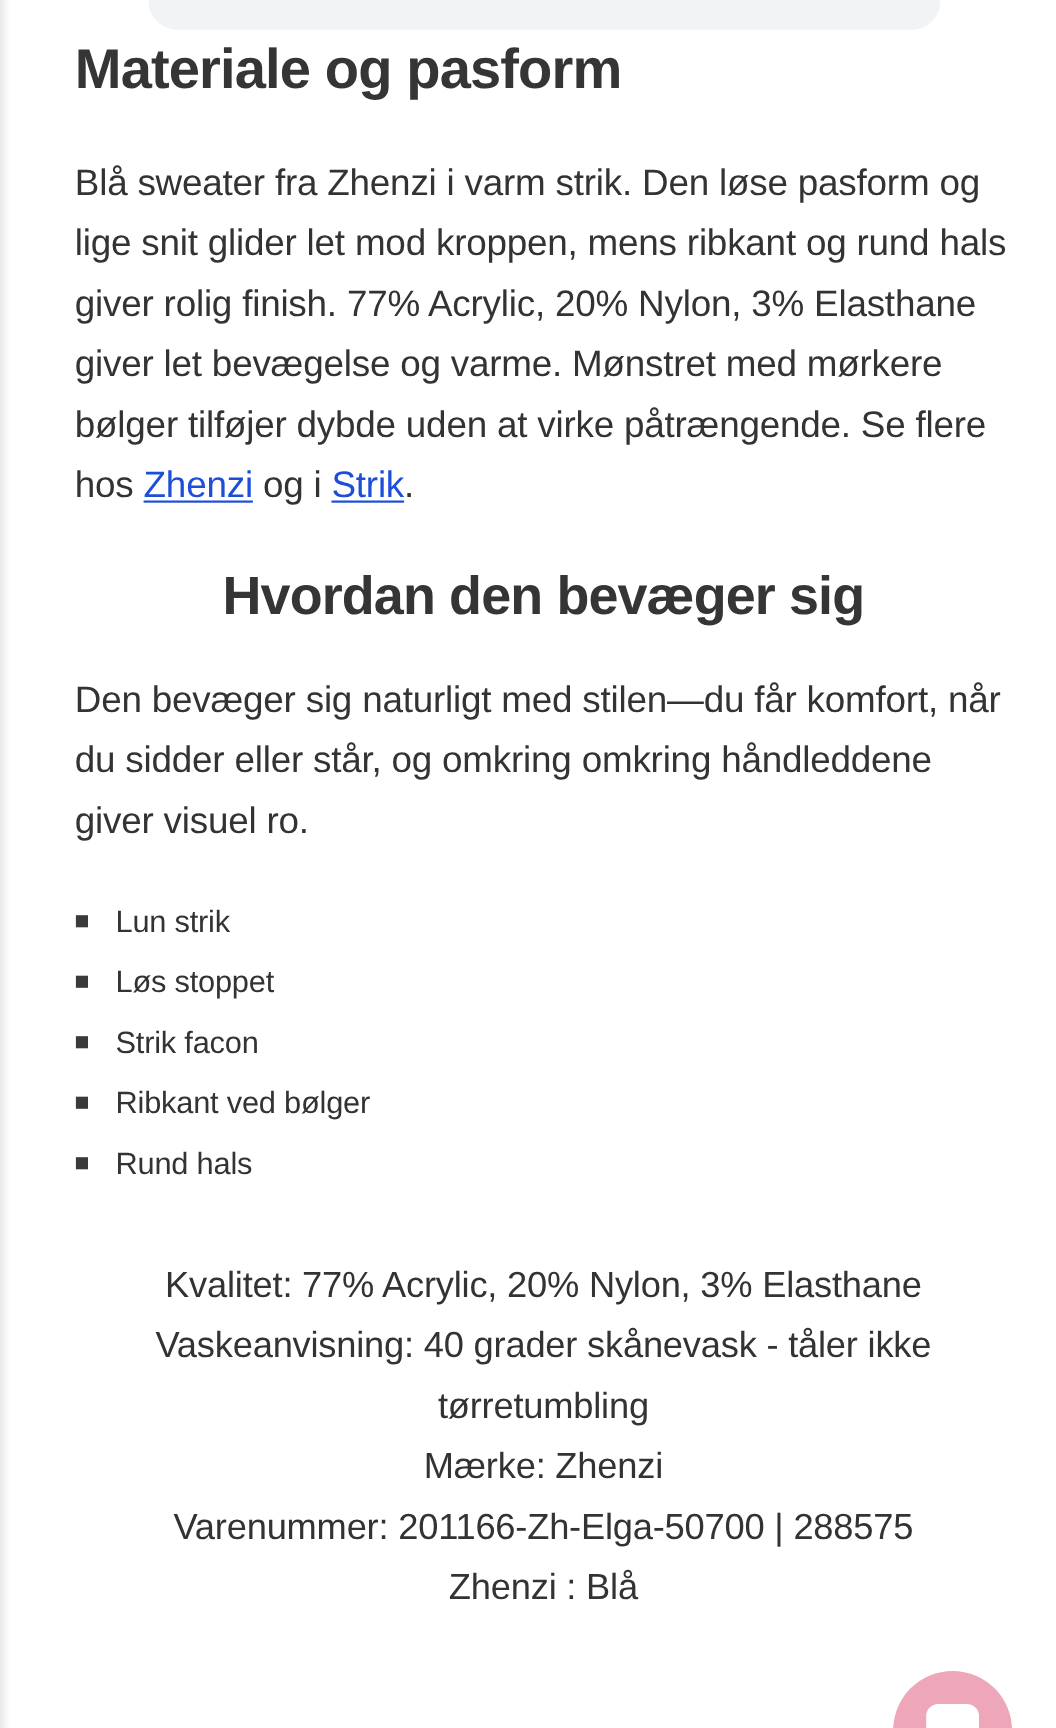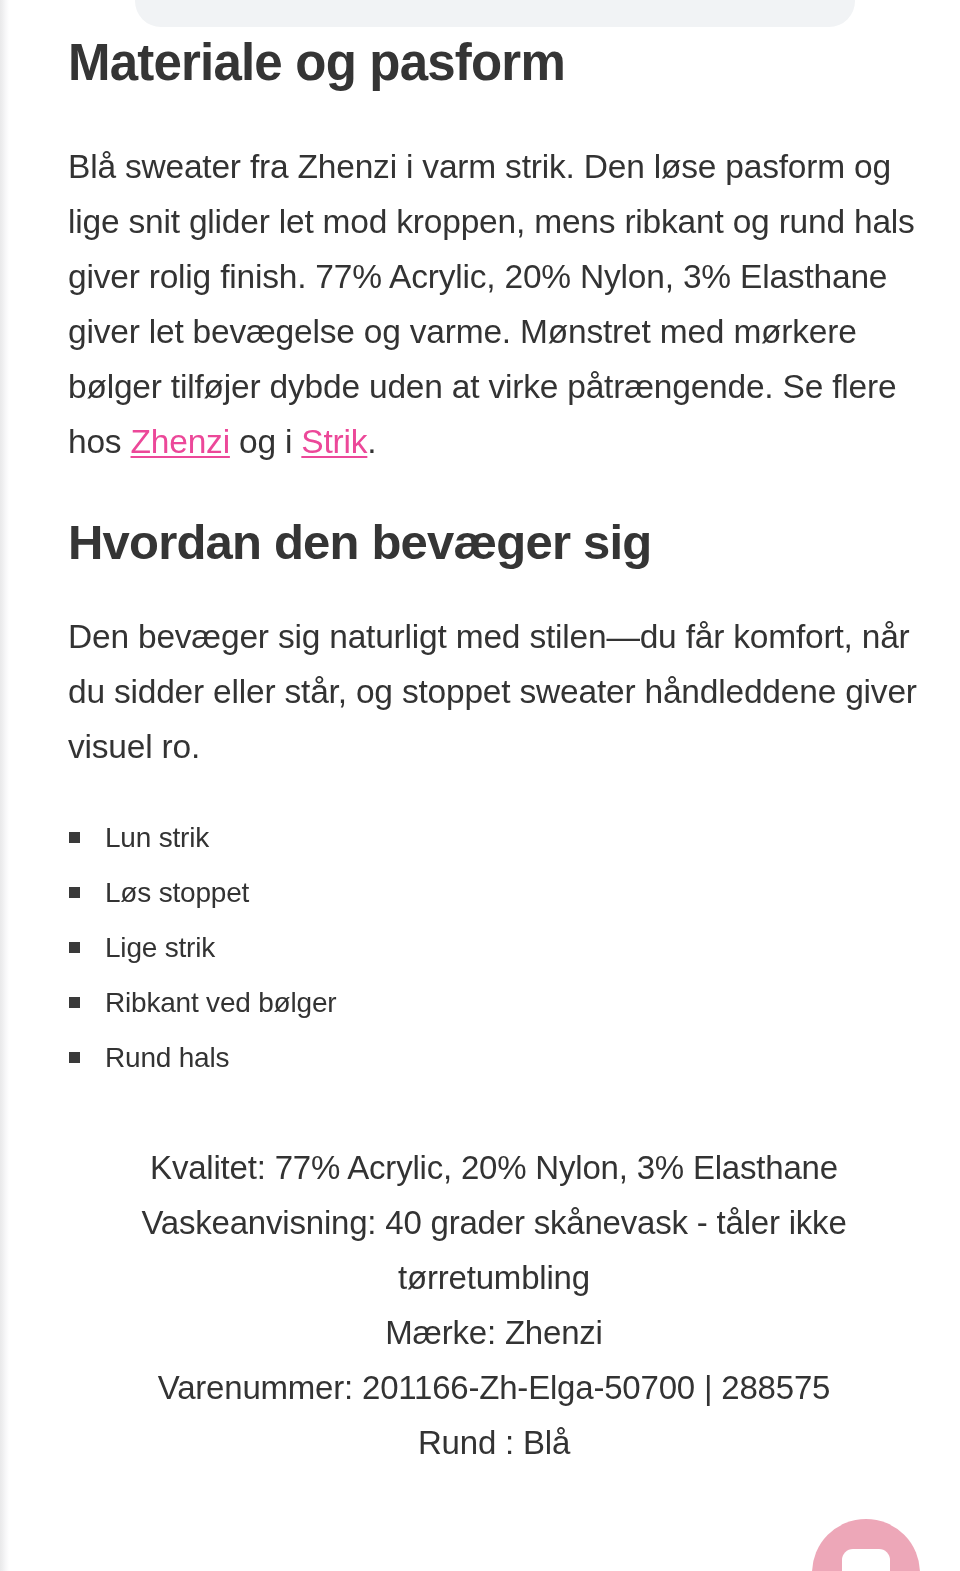--- a/index.html
+++ b/index.html
@@ -60,34 +60,35 @@
   }
   h2.title-main {
     font-size: 51px;
     line-height: 60px;
     padding-top: 33px;
   }
   h2.title-second {
     font-size: 49px;
     line-height: 58px;
     padding-top: 44px;
+    text-align: center;
   }
 
   p.body-text {
     margin: 0;
     color: #333333;
     font-size: 33.5px;
     line-height: 55px;
     letter-spacing: -0.2px;
   }
   p.para-1 { padding-top: 46px; }
   p.para-2 { padding-top: 38px; }
 
   a.inline-link {
-    color: #ec4899;
+    color: #1d4ed8;
     text-decoration: underline;
     text-underline-offset: 3px;
     text-decoration-thickness: 2px;
   }
 
   ul.feature-list {
     list-style: none;
     margin: 0;
     padding: 36px 0 0 0;
   }
@@ -150,51 +151,51 @@
   <div class="inner">
 
     <h2 class="section-title title-main">Materiale og pasform</h2>
 
     <p class="body-text para-1">
       <span>Blå sweater fra Zhenzi i varm strik. Den løse pasform og lige snit glider let mod kroppen, mens ribkant og rund hals giver rolig finish. 77% Acrylic, 20% Nylon, 3% Elasthane giver let bevægelse og varme. Mønstret med mørkere bølger tilføjer dybde uden at virke påtrængende. Se flere hos </span><a class="inline-link" href="#">Zhenzi</a><span> og i </span><a class="inline-link" href="#">Strik</a><span>.</span>
     </p>
 
     <h2 class="section-title title-second">Hvordan den bevæger sig</h2>
 
-    <p class="body-text para-2">Den bevæger sig naturligt med stilen—du får komfort, når du sidder eller står, og stoppet sweater håndleddene giver visuel ro.</p>
+    <p class="body-text para-2">Den bevæger sig naturligt med stilen—du får komfort, når du sidder eller står, og omkring omkring håndleddene giver visuel ro.</p>
 
     <ul class="feature-list">
       <li>
         <span class="bullet-square"></span>
         <span>Lun strik</span>
       </li>
       <li>
         <span class="bullet-square"></span>
         <span>Løs stoppet</span>
       </li>
       <li>
         <span class="bullet-square"></span>
-        <span>Lige strik</span>
+        <span>Strik facon</span>
       </li>
       <li>
         <span class="bullet-square"></span>
         <span>Ribkant ved bølger</span>
       </li>
       <li>
         <span class="bullet-square"></span>
         <span>Rund hals</span>
       </li>
     </ul>
 
     <div class="details-block">
       <div class="detail-line">Kvalitet: 77% Acrylic, 20% Nylon, 3% Elasthane</div>
       <div class="detail-line">Vaskeanvisning: 40 grader skånevask - tåler ikke tørretumbling</div>
       <div class="detail-line">Mærke: Zhenzi</div>
       <div class="detail-line">Varenummer: 201166-Zh-Elga-50700 | 288575</div>
-      <div class="detail-line">Rund : Blå</div>
+      <div class="detail-line">Zhenzi : Blå</div>
     </div>
 
   </div>
 </div>
 
 <div class="fab">
   <div class="fab-glyph"></div>
 </div>
 
 </body></html>

